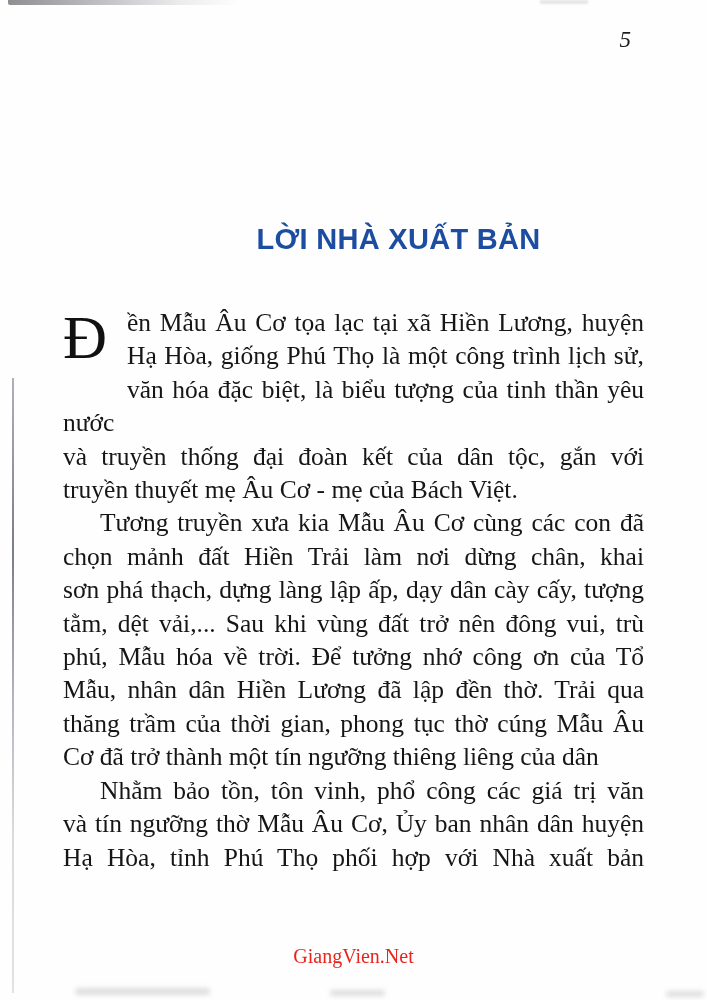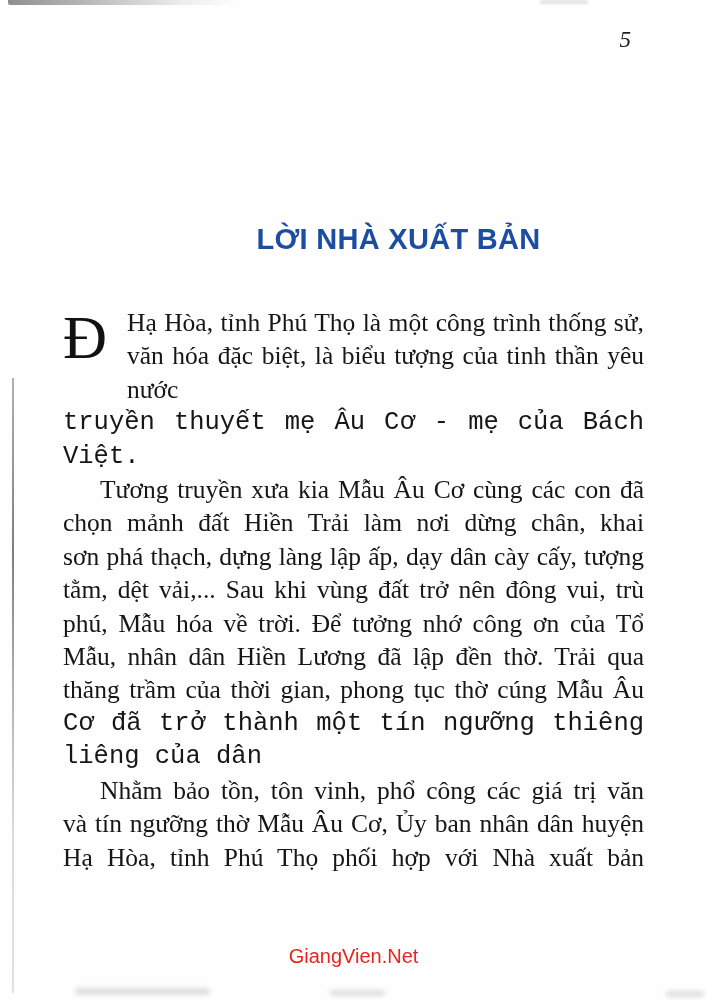--- a/index.html
+++ b/index.html
@@ -51,35 +51,35 @@
     position:absolute;left:63px;top:306px;width:581px;
     font-size:25.5px;line-height:33.4px;
   }
   .line{
     text-align:justify;
     -moz-text-align-last:justify;
     text-align-last:justify;
     white-space:normal;
   }
   .para:not(.continues) .line:last-of-type{
-    -moz-text-align-last:left;text-align-last:left;font-family:Liberation Mono, monospace;
+    -moz-text-align-last:left;text-align-last:left;
   }
   .para:not(.first) .line:first-of-type{padding-left:37px;}
   .dropcap{
     float:left;
     font-size:61px;line-height:58px;
     width:57px;height:64px;
     margin:3px 7px 0 0;
     color:#111;
   }
   
   .watermark{
     position:absolute;top:944px;left:0;width:100%;
     text-align:center;
-    font-family:Liberation Sans, sans-serif;
+    font-family:Liberation Serif, serif;
     font-size:20px;line-height:24px;
   }
 </style>
 </head>
 <body>
 
 <div class="page">
 
   <div class="scan-top-bar"></div>
   <div class="scan-top-smudge"></div>
@@ -88,22 +88,24 @@
   <div class="scan-blob blob-2"></div>
   <div class="scan-blob blob-3"></div>
 
   <div class="page-number">5</div>
 
   <h1 class="chapter-title" style="margin: 6px; color: rgb(28, 77, 161); padding-left: 39px;">LỜI NHÀ XUẤT BẢN</h1>
 
   <div class="body-text" style="color: rgb(22, 22, 22);">
       <div class="para first">
         <span class="dropcap">Đ</span>
-        <div class="line">Hạ Hòa, tỉnh Phú Thọ là một công trình thống sử,</div>
+        <div class="line">ền Mẫu Âu Cơ tọa lạc tại xã Hiền Lương, huyện</div>
+        <div class="line">Hạ Hòa, giống Phú Thọ là một công trình lịch sử,</div>
         <div class="line">văn hóa đặc biệt, là biểu tượng của tinh thần yêu nước</div>
+        <div class="line">và truyền thống đại đoàn kết của dân tộc, gắn với</div>
         <div class="line">truyền thuyết mẹ Âu Cơ - mẹ của Bách Việt.</div>
       </div>
       <div class="para">
         <div class="line">Tương truyền xưa kia Mẫu Âu Cơ cùng các con đã</div>
         <div class="line">chọn mảnh đất Hiền Trải làm nơi dừng chân, khai</div>
         <div class="line">sơn phá thạch, dựng làng lập ấp, dạy dân cày cấy, tượng</div>
         <div class="line">tằm, dệt vải,... Sau khi vùng đất trở nên đông vui, trù</div>
         <div class="line">phú, Mẫu hóa về trời. Để tưởng nhớ công ơn của Tổ</div>
         <div class="line">Mẫu, nhân dân Hiền Lương đã lập đền thờ. Trải qua</div>
         <div class="line">thăng trầm của thời gian, phong tục thờ cúng Mẫu Âu</div>

